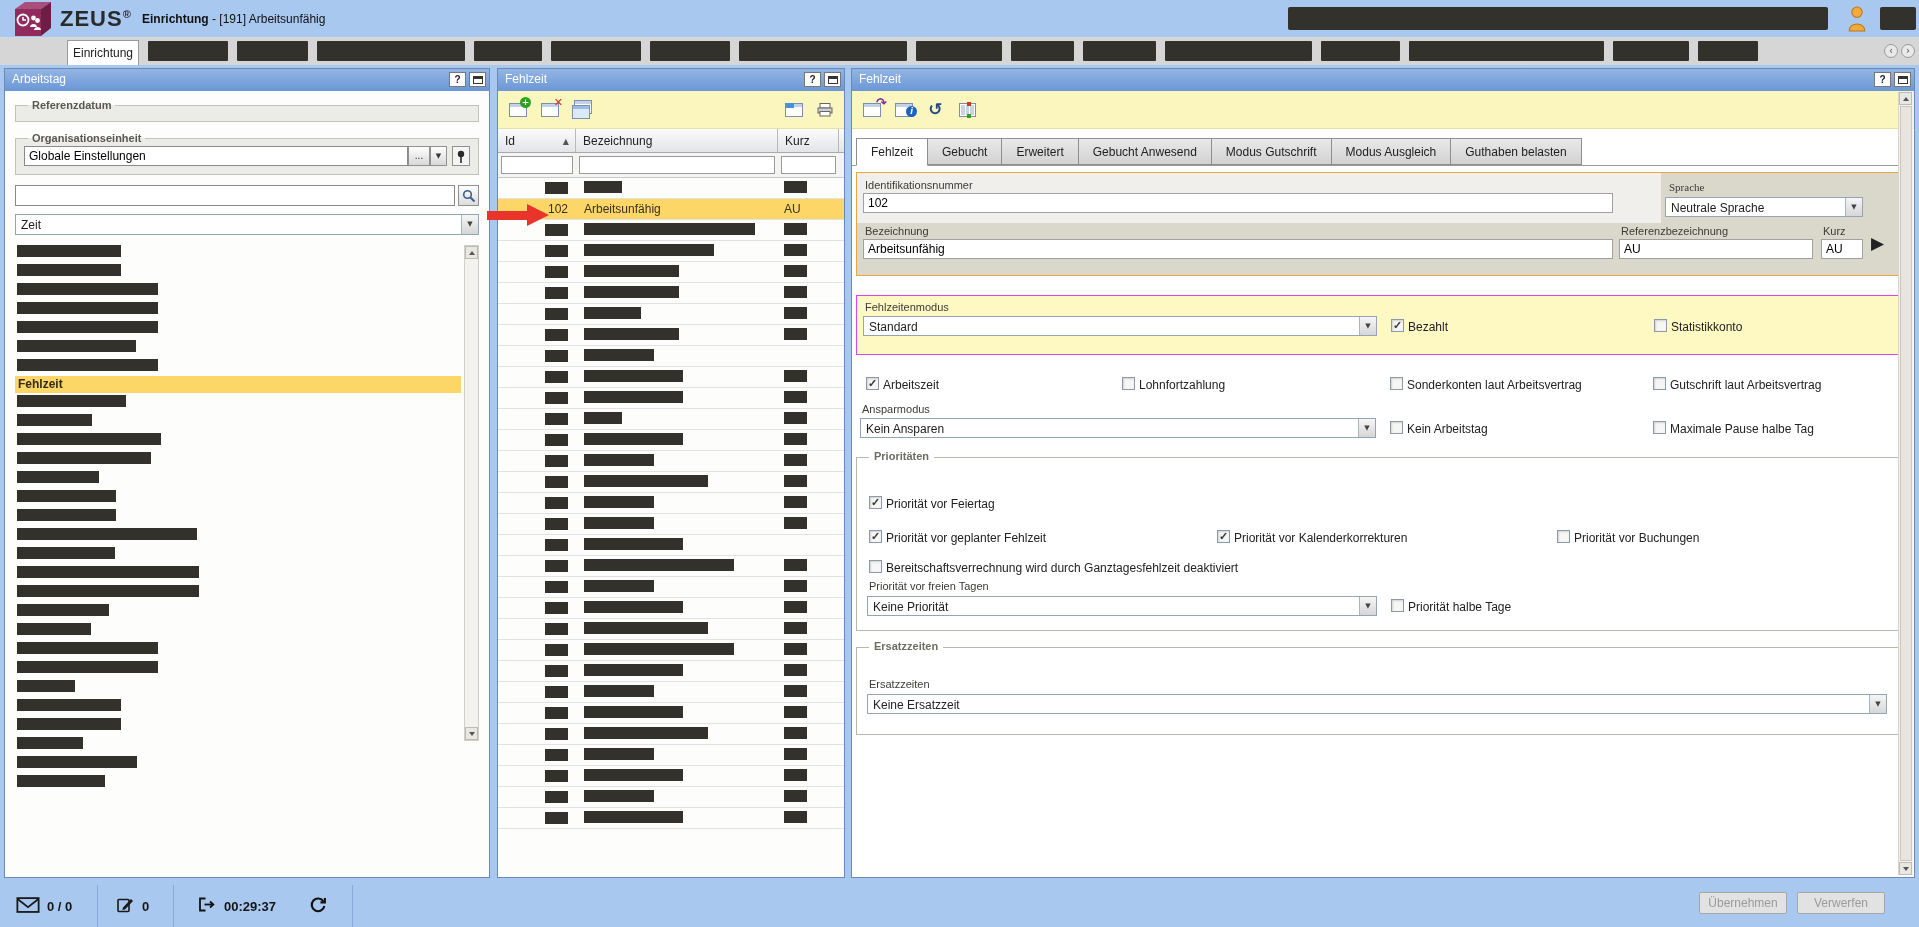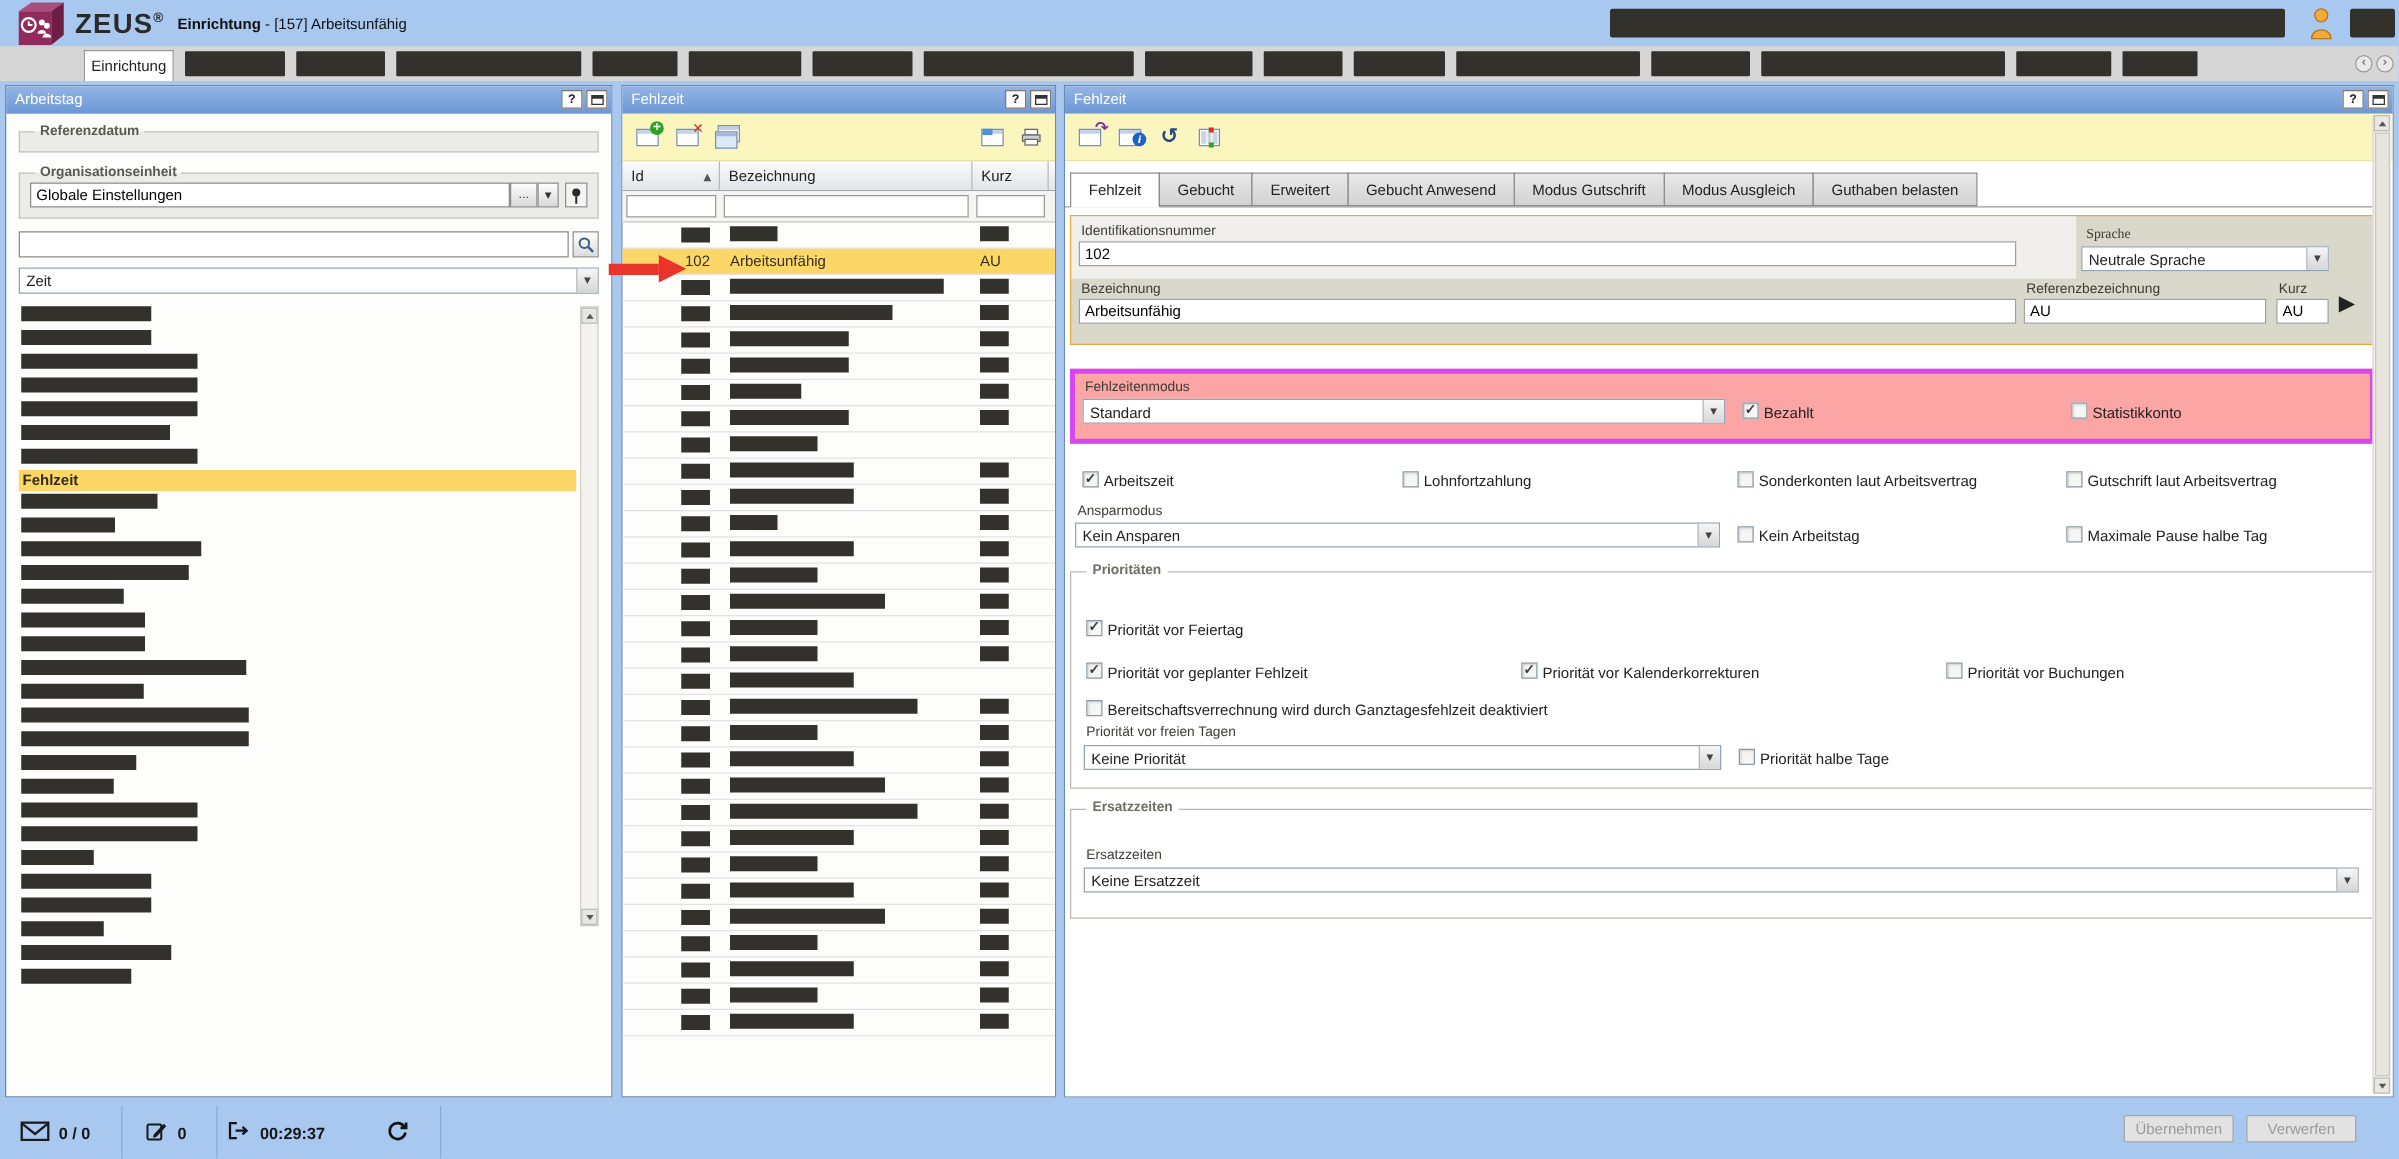--- a/index.html
+++ b/index.html
@@ -136,21 +136,21 @@
   .flabel { position:absolute; font-size:11px; color:#3c3b35; white-space:nowrap; }
   .finput { position:absolute; height:20px; border:1px solid #a0a0a0; background:#fff; padding:0 4px;
     font-size:12px; font-family:inherit; }
   .asel { position:absolute; height:20px; border:1px solid #93a5b5; background:#fff; }
   .asel .txt { position:absolute; left:5px; top:3px; font-size:12px; white-space:nowrap; }
   .asel .dd { position:absolute; right:0; top:0; bottom:0; width:17px; background:linear-gradient(#f6f6f6,#d6d6d6);
     border-left:1px solid #a8b4c0; font-size:7px; color:#444; text-align:center; line-height:18px; }
   .idbox { position:absolute; left:4px; top:43px; width:1044px; height:104px; background:#dad7cb; border:1px solid #eca73c; }
   .idbox .lite { position:absolute; left:0; top:0; width:804px; height:50px; background:#f0efeb; }
   .playbtn { position:absolute; left:1014px; top:60px; font-size:17px; color:#222; cursor:pointer; }
-  .groupbox { position:absolute; border:4px solid #d946ef; background:#fca5a5; }
+  .groupbox { position:absolute; border:1px solid #d946ef; background:#fef9c3; }
   .cb { position:absolute; width:13px; height:13px; border:1px solid #8a9aa8; background:#f6f6f4;
     font-size:11px; line-height:11px; text-align:center; color:#3a3a3a; font-weight:bold;
     box-shadow:inset 1px 1px 2px rgba(0,0,0,0.15); }
   .cblabel { position:absolute; font-size:12px; color:#222; white-space:nowrap; }
   .fs { position:absolute; border:1px solid #b9b8b0; background:#fff; }
   .fs-legend { position:absolute; top:-8px; left:12px; background:#fff; padding:0 5px; font-weight:bold;
     font-size:11px; color:#6e6d62; }
   .vscroll2 { position:absolute; right:1px; top:23px; bottom:2px; width:15px; background:#f3f2ee;
     border-left:1px solid #d8d6ce; }
   .vscroll2 .thumb { position:absolute; left:1px; right:1px; top:14px; bottom:14px; background:#e7e5dd; border:1px solid #c9c7be; }
@@ -174,21 +174,21 @@
       <rect x="7" y="9" width="26" height="27" fill="#922b5d"></rect>
       <circle cx="15" cy="20" r="5.5" fill="none" stroke="#fff" stroke-width="1.8"></circle>
       <path d="M15 17 V20 H18" stroke="#fff" stroke-width="1.5" fill="none"></path>
       <circle cx="25.5" cy="18" r="2.4" fill="#fff"></circle>
       <circle cx="29.5" cy="20.5" r="2.4" fill="#fff"></circle>
       <path d="M22 27 c0-4 7-4 7 0 z" fill="#fff"></path>
       <path d="M26 30 c0-4 7-4 7 0 z" fill="#fff"></path>
     </svg>
   </span>
   <span class="appname"><span>ZEUS</span><sup>®</sup></span>
-  <span class="doctitle"><b>Einrichtung</b>&nbsp;<span>- [157] Arbeitsunfähig</span></span>
+  <span class="doctitle"><b>Einrichtung</b>&nbsp;<span>- [191] Arbeitsunfähig</span></span>
   <div class="red-box" style="left:1288px; top:7px; width:540px; height:23px;"></div>
   <span class="topbar-person">
     <svg width="22" height="27" viewBox="0 0 20 26">
       <circle cx="10" cy="7" r="5" fill="#f3a93c" stroke="#b87a16"></circle>
       <path d="M2.5 25 C2.5 16 17.5 16 17.5 25 Z" fill="#f3a93c" stroke="#b87a16"></path>
     </svg>
   </span>
   <div class="red-box" style="left:1880px; top:7px; width:36px; height:23px;"></div>
 </div>
 
@@ -772,21 +772,21 @@
   <div class="sb-item" style="left:116px;">
     <span>
       <svg width="19" height="17" viewBox="0 0 18 17">
         <rect x="1.5" y="3.5" width="11" height="12" rx="1" fill="none" stroke="#1a1a1a" stroke-width="1.6"></rect>
         <path d="M6.5 11.5 L14.5 3 l2 2 -8 8.5 -2.6 0.6 z" fill="#1a1a1a"></path>
       </svg>
     </span>
     <span class="sb-text">0</span>
   </div>
   <div class="sb-sep" style="left:173px;"></div>
-  <div class="sb-item" style="left:180px;">
+  <div class="sb-item" style="left:196px;">
     <span>
       <svg width="21" height="17" viewBox="0 0 20 17">
         <path d="M9 2.5 H3.5 V14.5 H9" fill="none" stroke="#111" stroke-width="1.8"></path>
         <path d="M8 8.5 H16" stroke="#111" stroke-width="1.8"></path>
         <path d="M13.5 5.5 L16.8 8.5 L13.5 11.5" fill="none" stroke="#111" stroke-width="1.8"></path>
       </svg>
     </span>
     <span class="sb-text">00:29:37</span>
   </div>
   <div class="sb-item" style="left:308px;">

